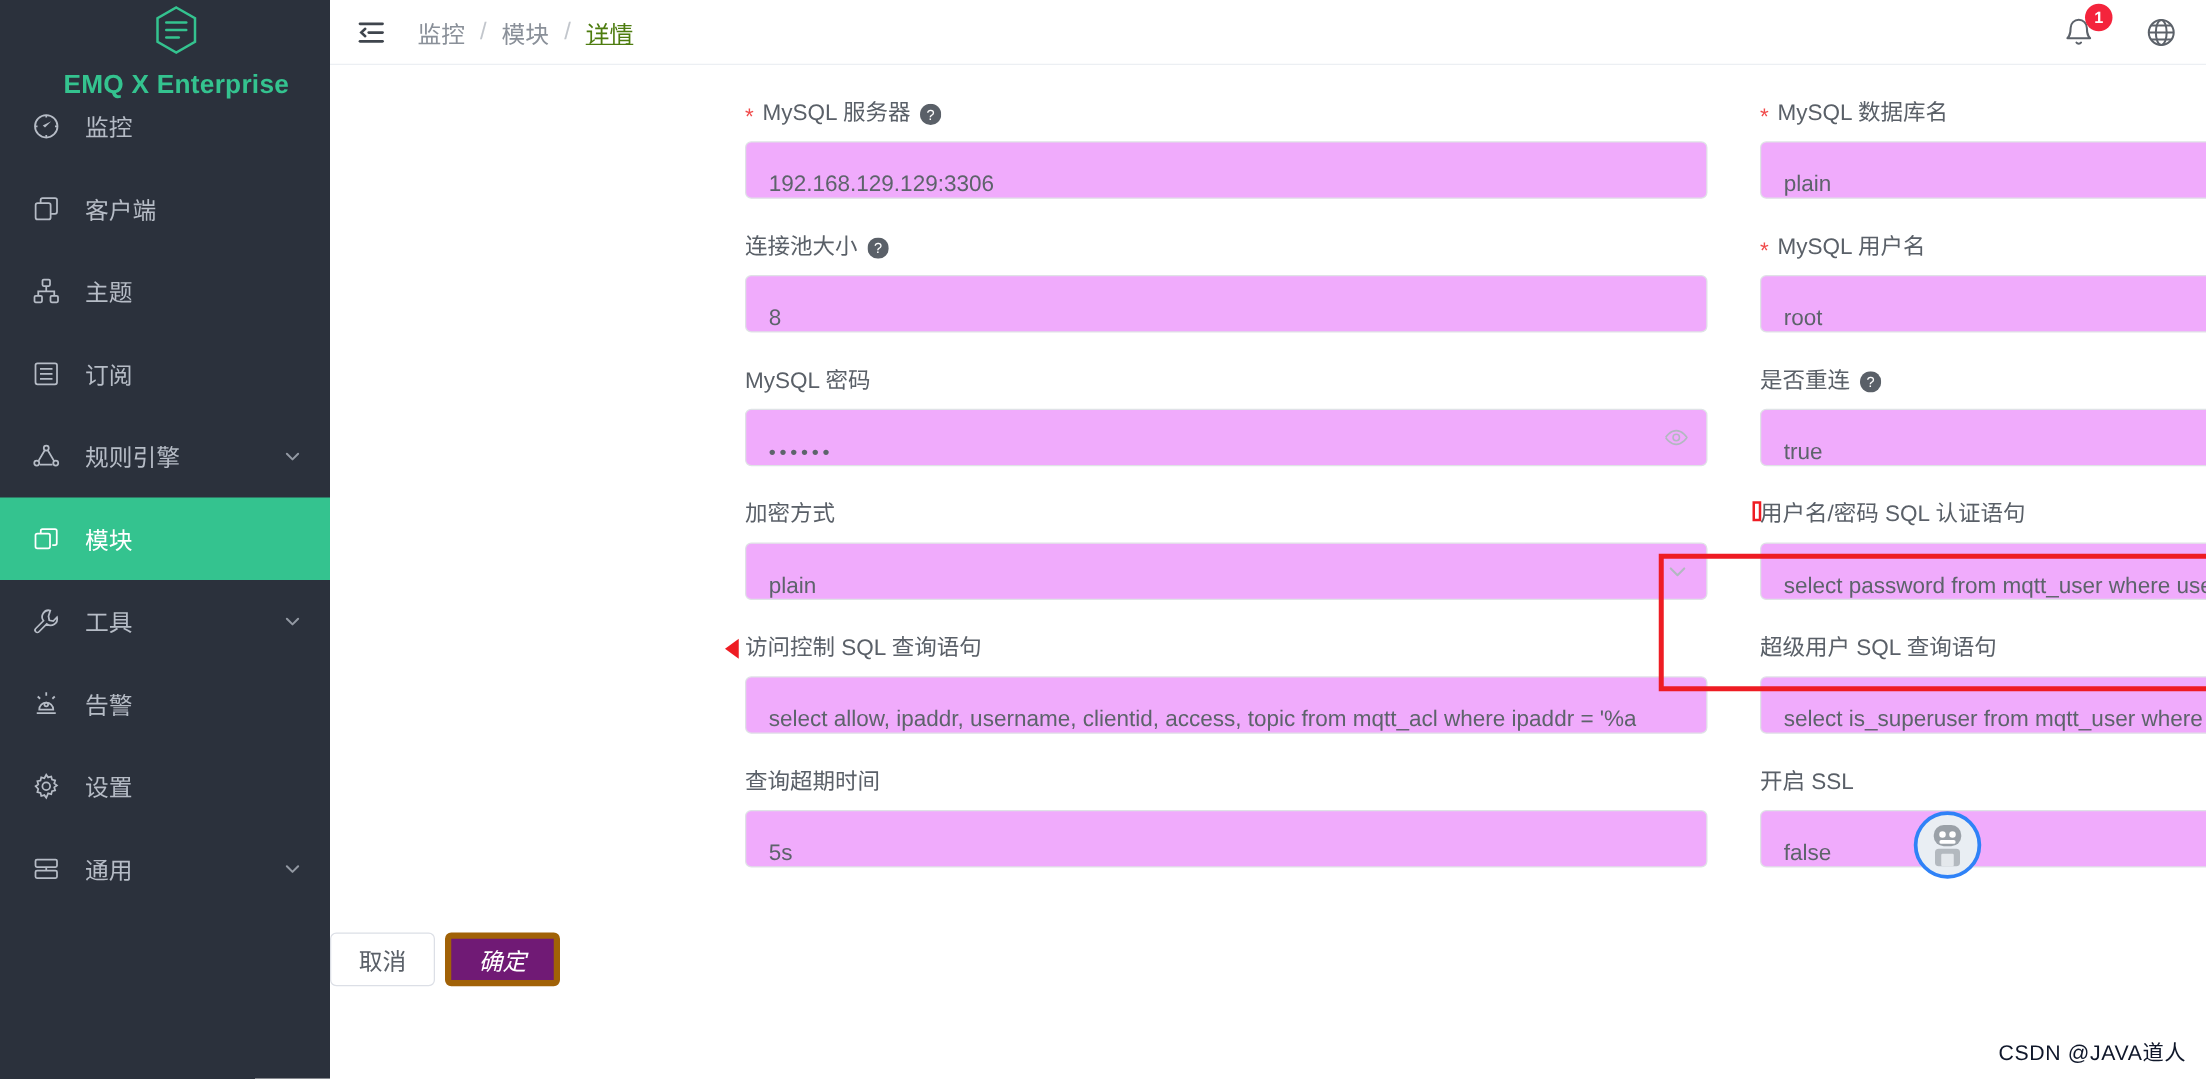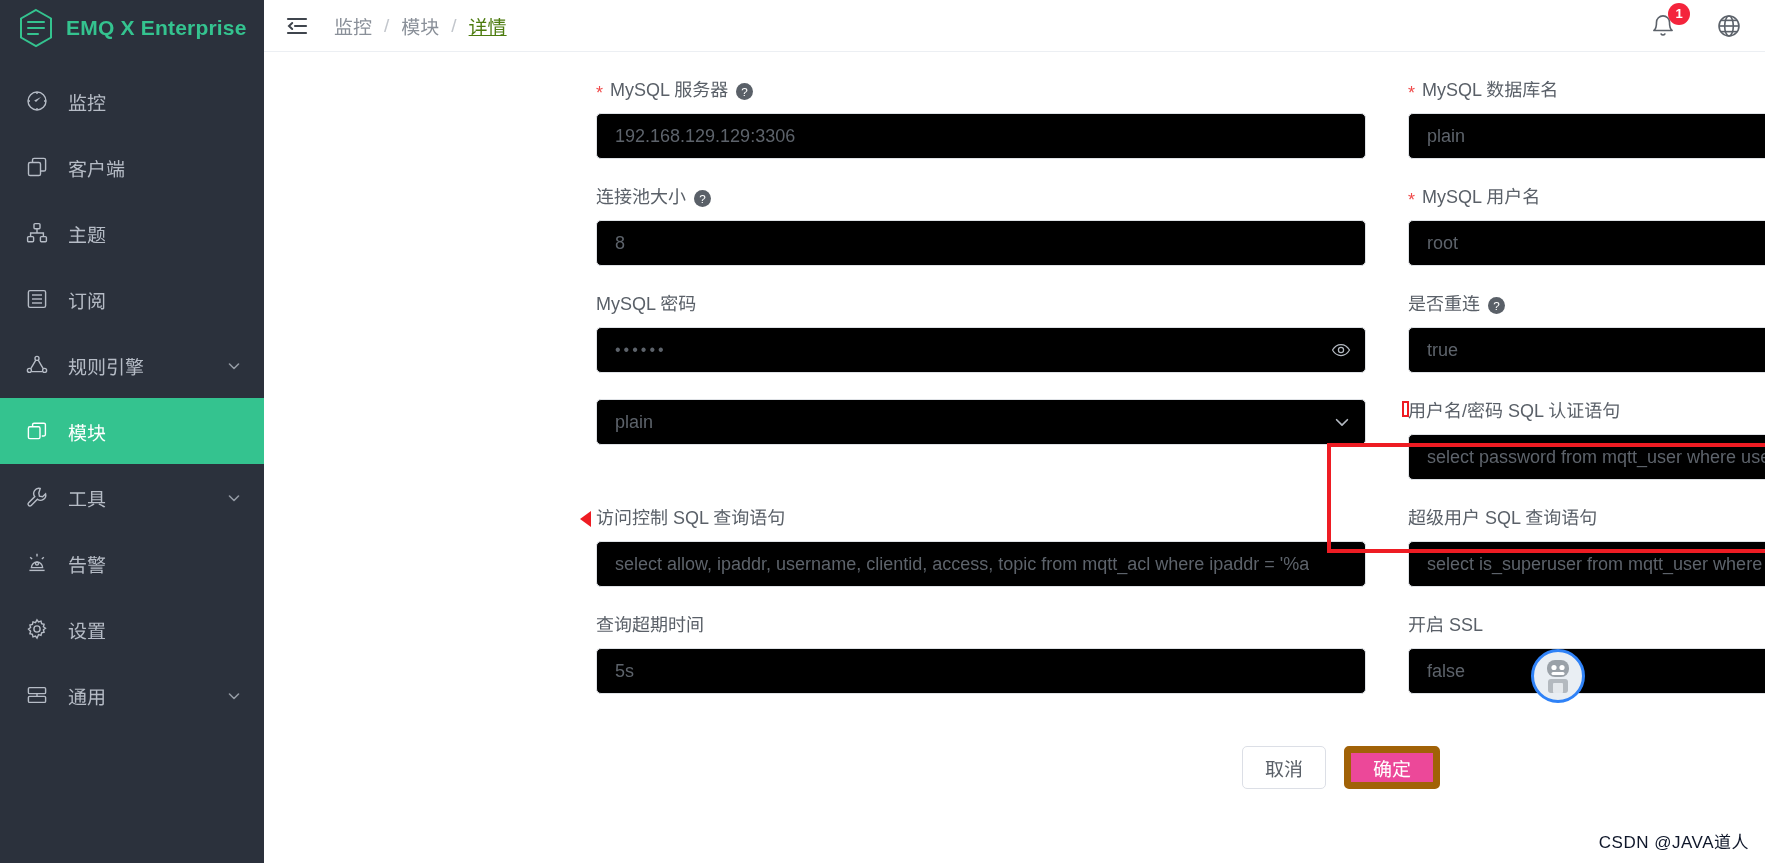--- a/index.html
+++ b/index.html
@@ -28,20 +28,21 @@
     flex-direction: column;
     overflow: hidden;
   }
   .brand {
     height: 48px;
     display: flex;
     align-items: center;
     gap: 12px;
     padding: 0 0 0 18px;
     margin-top: 4px;
+    flex-direction: column;
   }
   .brand-logo { width: 36px; height: 40px; flex: 0 0 auto; display:block; }
   .brand-name {
     color: #34c38f;
     font-size: 21px;
     font-weight: bold;
     letter-spacing: .2px;
     white-space: nowrap;
   }
   .nav { margin-top: 16px; display: flex; flex-direction: column; }
@@ -156,23 +157,23 @@
   .help-icon {
     width: 17px; height: 17px;
     margin-left: 8px;
     flex: 0 0 auto;
   }
   .control {
     position: relative;
     height: 46px;
     border: 1px solid #dfe2e6;
     border-radius: 5px;
-    background: #000000;
-    display: flex;
-    align-items: center;
+    background: #f0abfc;
+    display: flex;
+    align-items: flex-end;
     padding: 0 16px 0 18px;
     font-size: 18px;
     color: #5d636b;
     cursor: text;
     overflow: hidden;
     white-space: nowrap;
   }
   .control .val { overflow: hidden; white-space: nowrap; }
   .control.select { cursor: pointer; }
   .control .suffix {
@@ -202,45 +203,45 @@
     width: 0; height: 0;
     border-top: 8px solid transparent;
     border-bottom: 8px solid transparent;
     border-right: 11px solid #ee1c23;
     z-index: 6;
   }
 
   
   .form-actions {
     display: flex;
-    gap: 18px;
-    padding-left: 978px;
+    gap: 8px;
     margin-top: 26px;
   }
   .btn {
     height: 43px;
     min-width: 80px;
     padding: 0 22px;
     border-radius: 5px;
     font-size: 19px;
     display: inline-flex;
     align-items: center;
     justify-content: center;
     cursor: pointer;
     white-space: nowrap;
   }
   .btn-default {
     background: #ffffff;
     border: 1px solid #dcdfe6;
     color: #5a6068;
   }
   .btn-primary {
-    background: #ec4899;
-    border: 7px solid #a16207;
+    background: #701a75;
+    border: 5px solid #a16207;
     color: #ffffff;
+    font-style: italic;
   }
 
   
   .helper-bot {
     position: absolute;
     right: 180px;
     bottom: 160px;
     width: 54px; height: 54px;
     border-radius: 50%;
     border: 3px solid #2f82f7;
@@ -543,20 +544,23 @@
                   <text x="8" y="12" font-size="11" font-family="Liberation Sans, sans-serif" fill="#ffffff" text-anchor="middle">?</text>
                 </svg>
             </span>
           </div>
           <div class="control">
             <span class="val">true</span>
           </div>
         </div>
 
         <div class="field">
+          <div class="field-label">
+            <span>加密方式</span>
+          </div>
           <div class="control select">
             <span class="val">plain</span>
             <span class="suffix">
               <svg width="18" height="18" viewBox="0 0 16 16" fill="none" stroke="#b2b8c0" stroke-width="1.5" stroke-linecap="round" stroke-linejoin="round">
                   <polyline points="3.2,6 8,10.8 12.8,6"></polyline>
                 </svg>
             </span>
           </div>
         </div>
 

